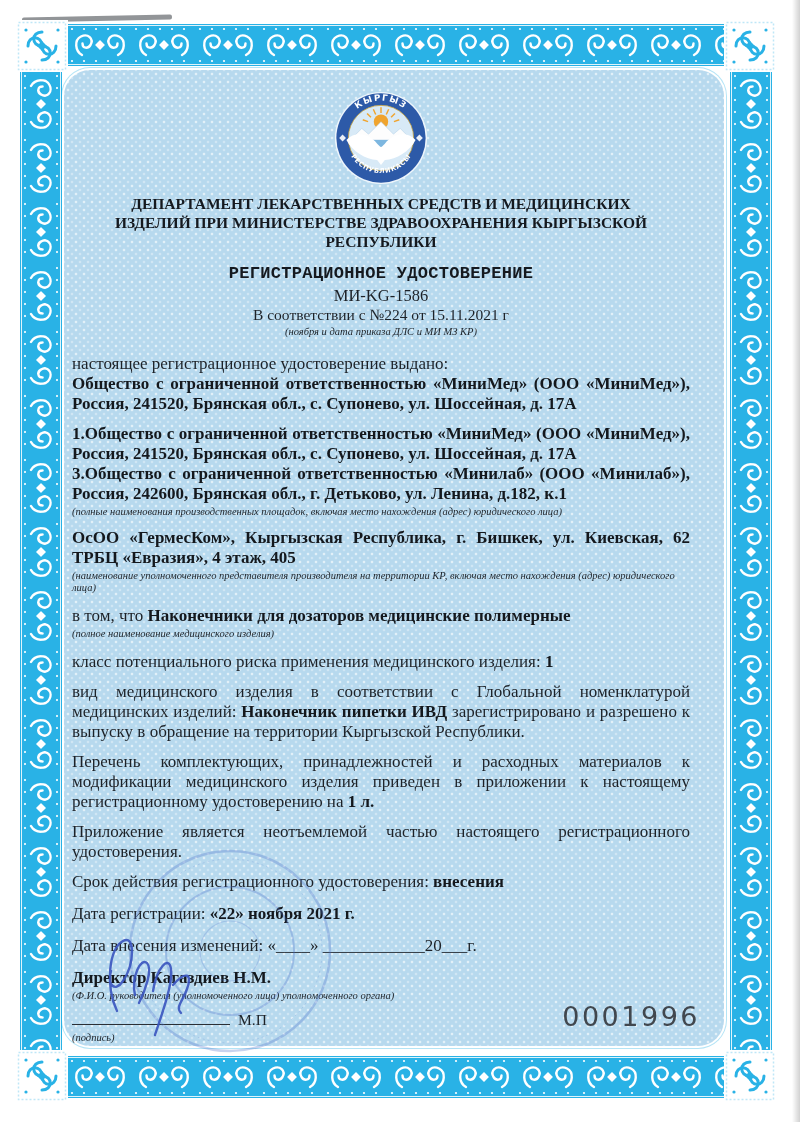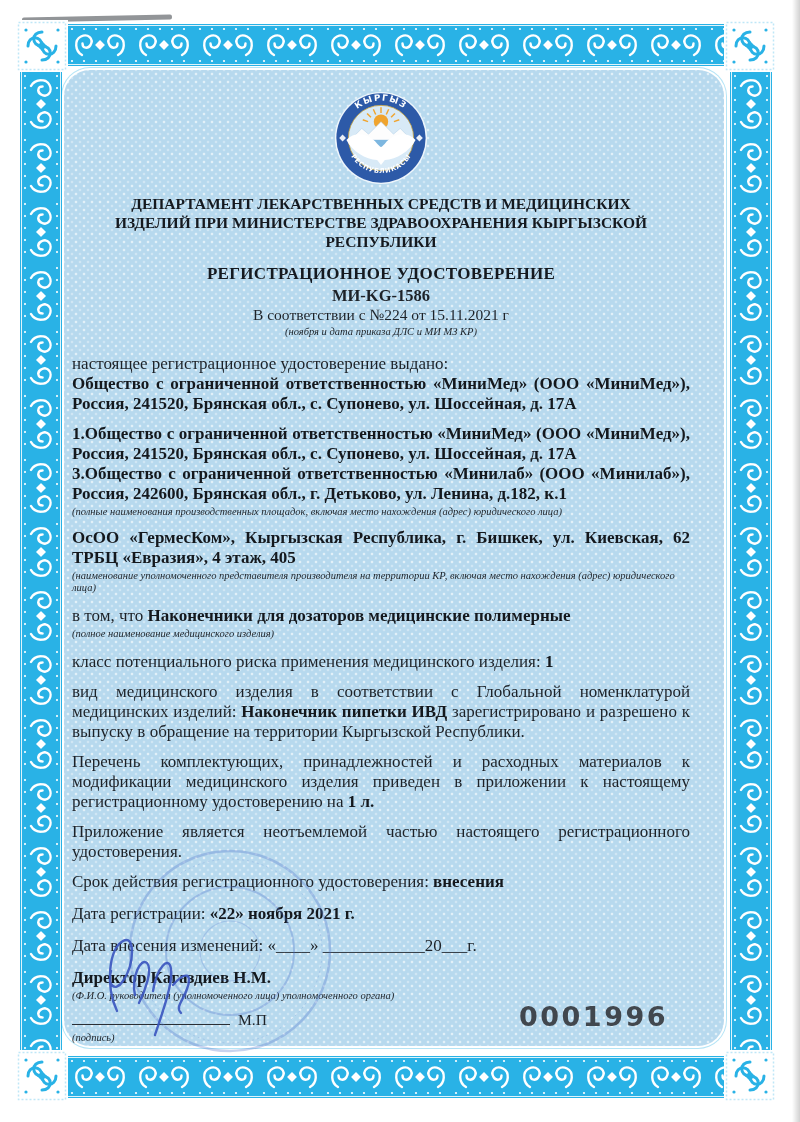--- a/index.html
+++ b/index.html
@@ -35,37 +35,37 @@
            background-position:0 0, 4px 4px;
            box-shadow:0 0 0 2px #ffffff, 0 0 0 3px rgba(41,178,230,.35);
            color:#1d2228; }
   .content { padding:20px 34px 0 8px; }
 
   .emblem { display:block; margin:0 auto; width:96px; height:96px; }
 
   .doc-title { font-weight:bold; font-size:15.5px; line-height:19px; text-align:center;
                max-width:565px; margin:8px auto 0; color:#15191f; }
   .cert-title { font-weight:bold; font-size:17px; line-height:20px; text-align:center;
-               margin-top:13px; letter-spacing:.3px; color:#15191f; }
-  .cert-num { font-weight:bold; font-size:16.5px; line-height:19px; text-align:center; margin-top:2px; }
+               margin-top:13px; letter-spacing:.3px; color:#15191f;font-family:Liberation Mono, monospace; }
+  .cert-num { font-weight:normal; font-size:16.5px; line-height:19px; text-align:center; margin-top:2px; }
   .order-line { font-size:15.5px; line-height:18px; text-align:center; margin-top:1px; }
   .order-note { font-style:italic; font-size:10.5px; line-height:13px; text-align:center; margin-top:1px; }
 
   .para { font-size:17px; line-height:20px; text-align:justify; margin-top:10px; }
   .para.first { margin-top:16px; }
   .para b { color:#14181d; }
   .note { font-style:italic; font-size:10.5px; line-height:12px; margin-top:2px; text-align:left; }
   .gap-plus { margin-top:12px; }
 
   .sig-row { margin-top:8px; font-size:15.5px; line-height:20px; }
   .sig-line { display:inline-block; width:158px; border-bottom:1.3px solid #2a2f36; height:14px; }
   .sig-mp { margin-left:8px; }
 
-  .serial { position:absolute; right:56px; bottom:14px; font-family:"DejaVu Sans", sans-serif;
-            font-size:27px; letter-spacing:2.5px; color:#41474e;font-weight:bold; }
+  .serial { position:absolute; right:24px; bottom:14px; font-family:"DejaVu Sans", sans-serif;
+            font-size:27px; letter-spacing:2.5px; color:#41474e; }
 
   .stamp { position:absolute; left:60px; top:775px; width:212px; height:212px; opacity:.55;
            pointer-events:none; }
   .signature-ink { position:absolute; left:25px; top:845px; width:160px; height:140px;
            pointer-events:none; }
 </style>
 </head>
 <body>
 
 <div class="scan">

